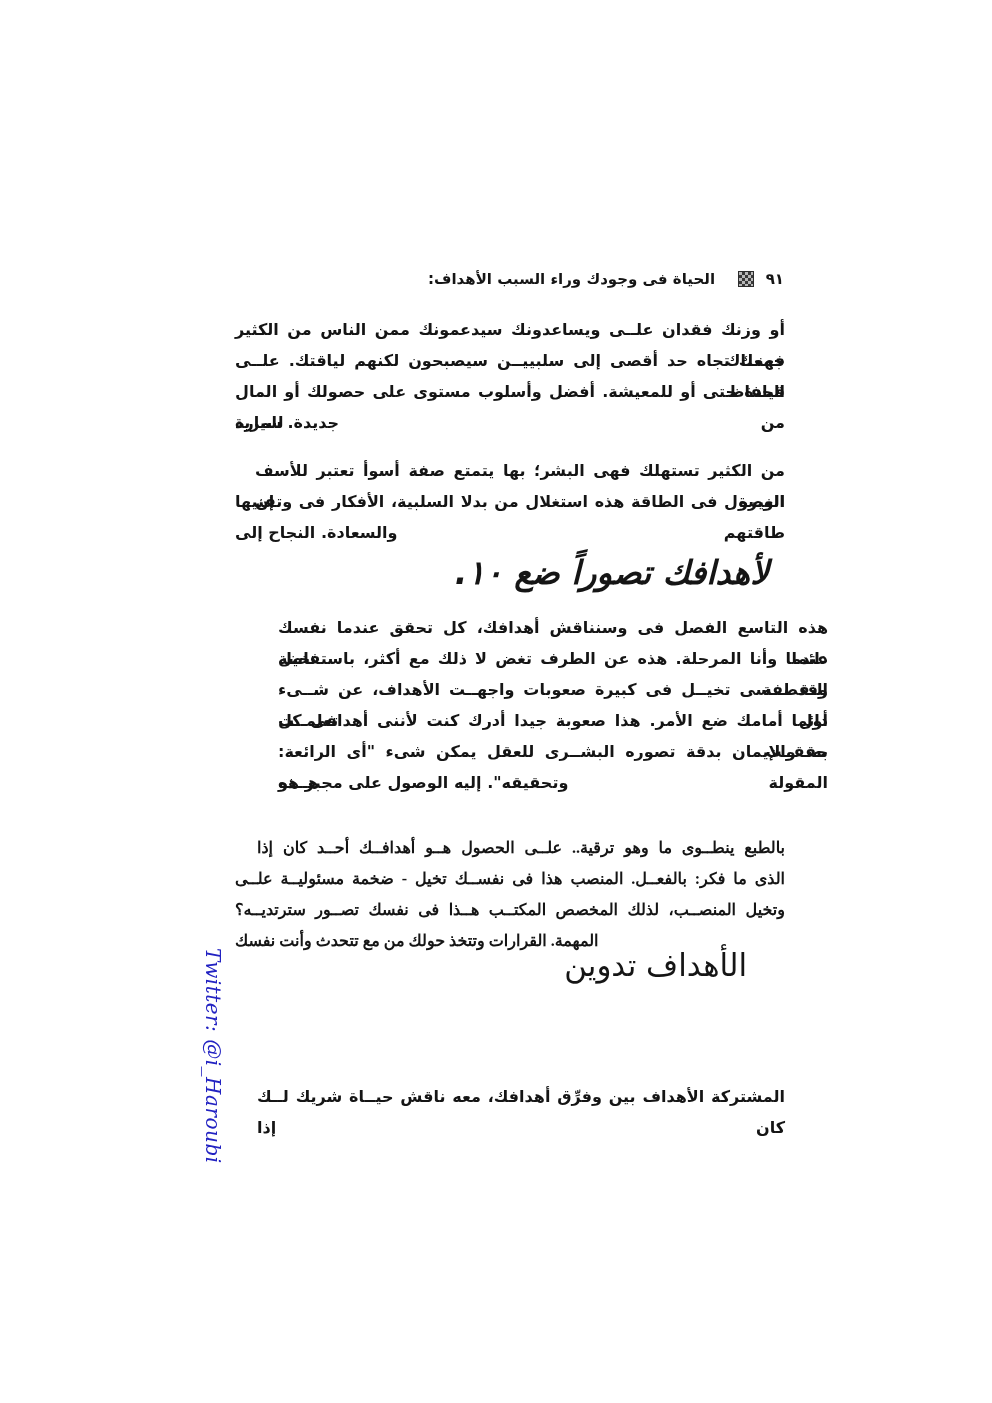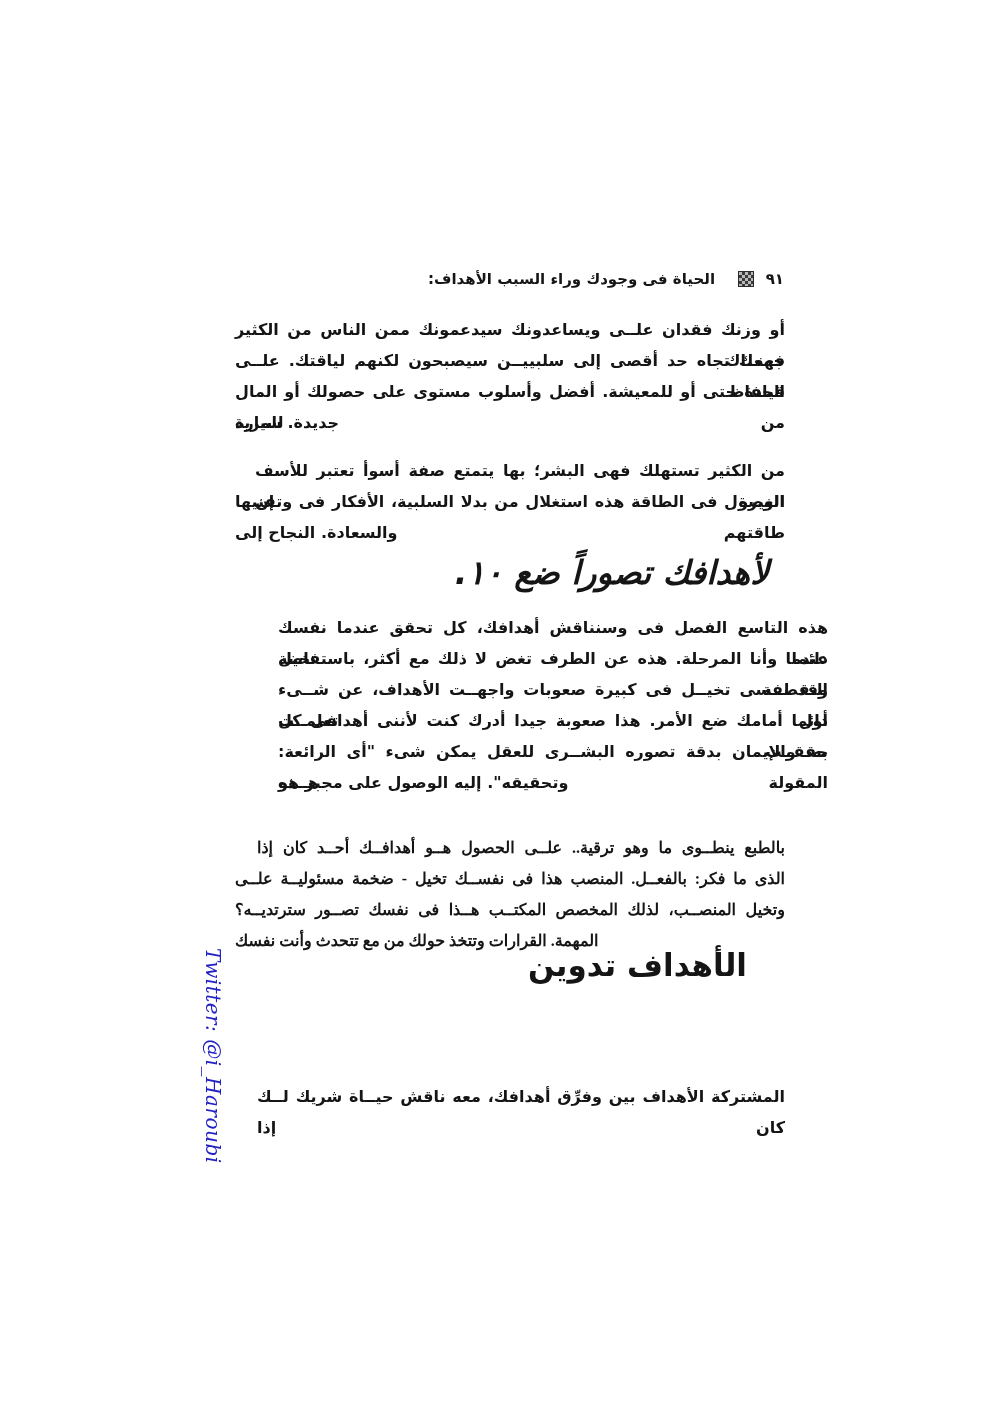--- a/index.html
+++ b/index.html
@@ -48,21 +48,21 @@
   
   .h10{
     position:absolute;left:235px;top:552px;width:550px;margin:0;
     direction:rtl;text-align:right;padding-right:0;box-sizing:border-box;
     font-size:33px;font-weight:bold;font-style:italic;line-height:42px;
     padding-left:0; padding-right:16px;
   }
   .htad{
     position:absolute;left:235px;top:942px;width:550px;margin:0;
     direction:rtl;text-align:right;box-sizing:border-box;padding-right:38px;
-    font-size:31px;font-weight:bold;line-height:46px;letter-spacing:0.5px;
+    font-size:31px;font-weight:normal;line-height:46px;letter-spacing:0.5px;
   }
 
   
   .watermark{
     position:absolute;left:201px;top:948px;height:212px;
     writing-mode:vertical-rl;text-orientation:mixed;
     font-family:"DejaVu Serif",serif;font-style:italic;
     font-size:20px;letter-spacing:0.5px;white-space:nowrap;
   }
 </style>

